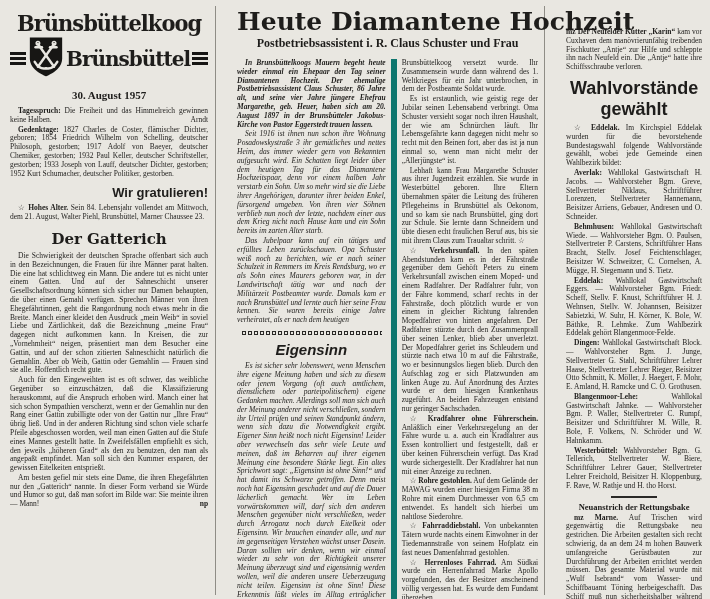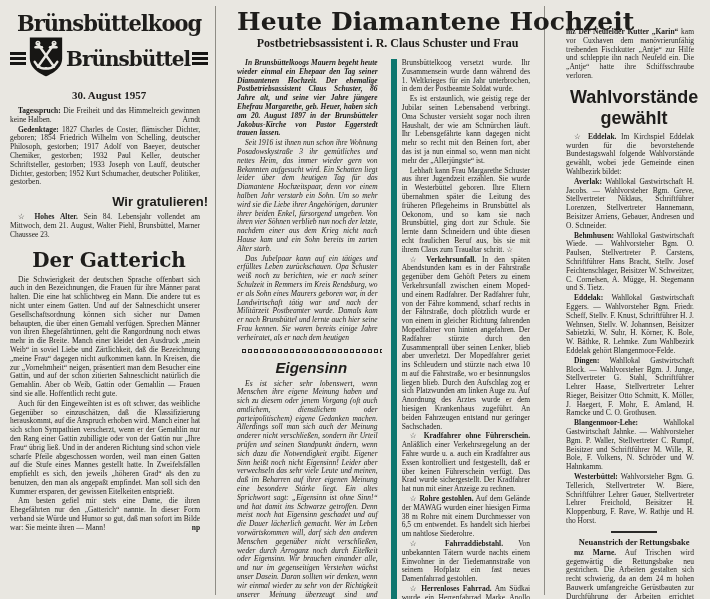--- a/index.html
+++ b/index.html
@@ -3,38 +3,38 @@
 <meta charset="utf-8">
 <style>
   html,body{margin:0;padding:0;width:710px;height:599px;overflow:hidden;
     background:#e9e7e1;color:#1e1d1b;
     font-family:"Liberation Serif", serif;}
   .page{display:flex;width:710px;height:599px;box-sizing:border-box;padding:6px 6px 4px 6px;gap:15px;}
   .col{box-sizing:border-box;}
   .col-left{width:226px;padding:2px 7px 0 4px;border-right:1px solid #8f8d86;}
   .col-center{width:314px;padding:0 6px;border-right:1px solid #8f8d86;}
   .col-right{width:168px;padding:22px 2px 0 6px;}
-  p{margin:0 8px 1px 0;font-size:7.5px;line-height:8.8px;text-align:justify;text-indent:8px;}
+  p{margin:0 0 1px 0;font-size:7.5px;line-height:8.8px;text-align:justify;text-indent:8px;}
   .nolead{text-indent:0;}
   b,.b{font-weight:bold;}
   .sig{float:right;font-weight:bold;text-indent:0;}
   
   .masthead{text-align:center;margin:4px 0 6px 0;}
   .mast-title{font-family:"DejaVu Serif", serif;font-weight:bold;font-size:21px;
     line-height:22px;letter-spacing:-1px;transform:scaleY(1.1);}
   .mast-row{display:flex;align-items:center;justify-content:center;gap:2px;margin-top:2px;}
   .flourish{width:16px;height:14px;background:repeating-linear-gradient(
     to bottom,#171614 0 3px,transparent 3px 5px);}
   .mast-title2{font-family:"DejaVu Serif", serif;font-weight:bold;font-size:20px;
     letter-spacing:-1px;text-align:right;}
   .mast-date{font-weight:bold;font-size:11px;margin-top:7px;}
   
   .h-center{font-family:"Liberation Sans", sans-serif;font-weight:bold;text-align:center;}
   .h-gratulieren{font-size:13px;margin:7px 0 4px 0;text-align:right;}
-  .h-gatterich{font-family:"DejaVu Serif", serif;font-size:20px;margin:8px 0 4px 0;
+  .h-gatterich{font-family:"DejaVu Serif", serif;font-size:15px;margin:8px 0 4px 0;
     text-align:center;font-weight:bold;}
   .headline{font-family:"DejaVu Serif", serif;font-weight:bold;font-size:25px;
     line-height:27px;text-align:center;white-space:nowrap;margin:2px 0 1px 0;}
   .subhead{font-weight:bold;font-size:12px;text-align:center;margin:0 0 8px 0;
     font-family:"Liberation Serif", serif;}
   .h-eigensinn{font-size:15px;margin:4px 0 4px 0;}
   .h-wahl{font-size:18px;margin:6px 0 4px 0;}
   .h-small{font-weight:bold;font-size:8.5px;text-align:center;margin:4px 0 2px 0;}
   
   .center-cols{display:flex;}

